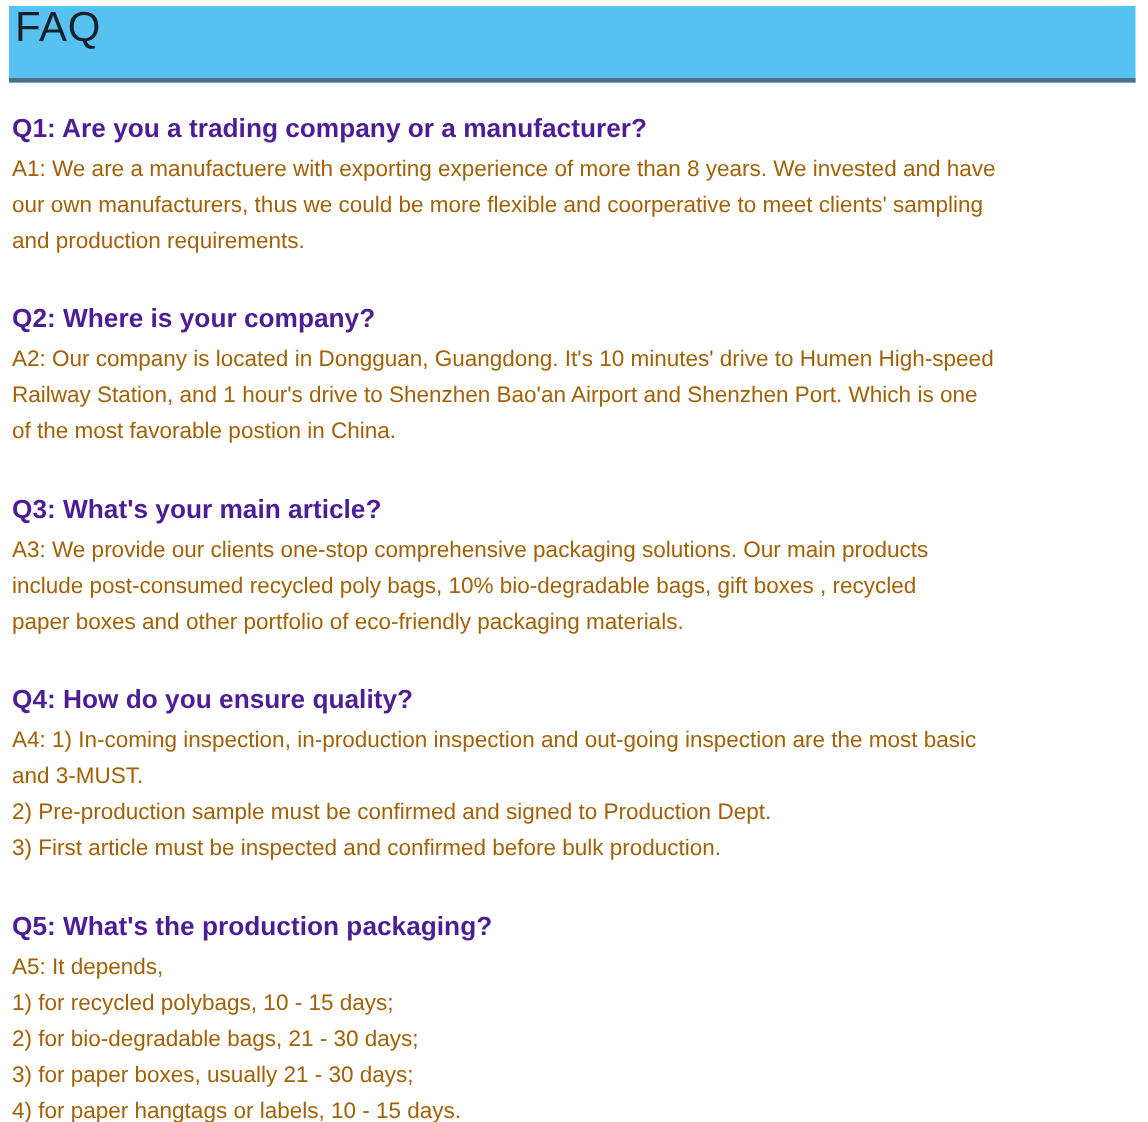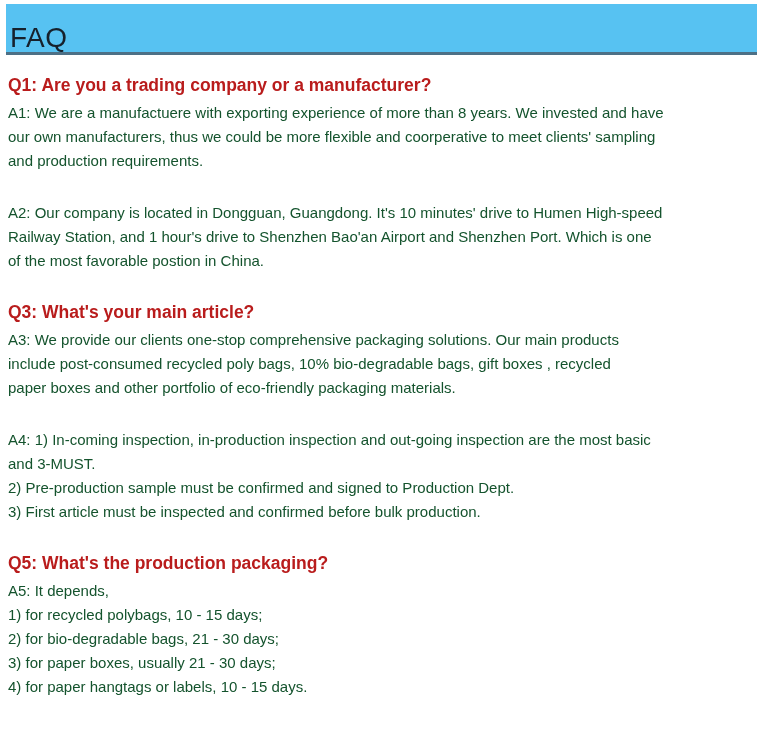--- a/index.html
+++ b/index.html
@@ -14,21 +14,21 @@
     height: 748px;
     background: #ffffff;
     overflow: hidden;
   }
   .faq-banner {
     margin: 4px 8px 0 6px;
     height: 48px;
     background: #57c2f2;
     border-bottom: 3px solid #4d7086;
     display: flex;
-    align-items: flex-end;
+    align-items: flex-start;
     padding-left: 4px;
     box-sizing: content-box;
   }
   .faq-banner .banner-title {
     font-size: 28px;
     font-weight: 400;
     color: #16212c;
     letter-spacing: 0.5px;
     line-height: 1;
   }
@@ -38,28 +38,28 @@
   .faq-section {
     margin-top: 28px;
   }
   .faq-section:first-of-type {
     margin-top: 19px;
   }
   .question {
     margin: 0 0 5px 0;
     font-size: 17.5px;
     font-weight: 700;
-    color: #b91c1c;
+    color: #4c1d95;
     line-height: 22px;
   }
   .answer {
     margin: 0;
     font-size: 15px;
     font-weight: 400;
-    color: #14532d;
+    color: #a16207;
     line-height: 24px;
     white-space: pre-line;
     max-width: 749px;
   }
 </style>
 </head>
 <body>
 
 <div class="page">
 
@@ -70,33 +70,35 @@
   <div class="content">
 
     <div class="faq-section">
       <h3 class="question">Q1: Are you a trading company or a manufacturer?</h3>
       <p class="answer">A1: We are a manufactuere with exporting experience of more than 8 years. We invested and have
 our own manufacturers, thus we could be more flexible and coorperative to meet clients' sampling
 and production requirements.</p>
     </div>
 
     <div class="faq-section">
+      <h3 class="question">Q2: Where is your company?</h3>
       <p class="answer">A2: Our company is located in Dongguan, Guangdong. It's 10 minutes' drive to Humen High-speed
 Railway Station, and 1 hour's drive to Shenzhen Bao'an Airport and Shenzhen Port. Which is one
 of the most favorable postion in China.</p>
     </div>
 
     <div class="faq-section">
       <h3 class="question">Q3: What's your main article?</h3>
       <p class="answer">A3: We provide our clients one-stop comprehensive packaging solutions. Our main products
 include post-consumed recycled poly bags, 10% bio-degradable bags, gift boxes , recycled
 paper boxes and other portfolio of eco-friendly packaging materials.</p>
     </div>
 
     <div class="faq-section">
+      <h3 class="question">Q4: How do you ensure quality?</h3>
       <p class="answer">A4: 1) In-coming inspection, in-production inspection and out-going inspection are the most basic
 and 3-MUST.
 2) Pre-production sample must be confirmed and signed to Production Dept.
 3) First article must be inspected and confirmed before bulk production.</p>
     </div>
 
     <div class="faq-section">
       <h3 class="question">Q5: What's the production packaging?</h3>
       <p class="answer">A5: It depends,
 1) for recycled polybags, 10 - 15 days;

